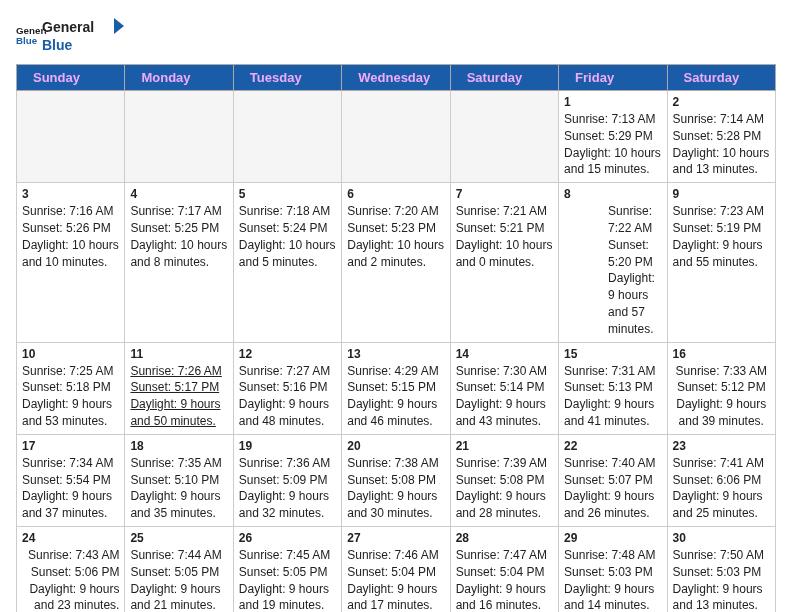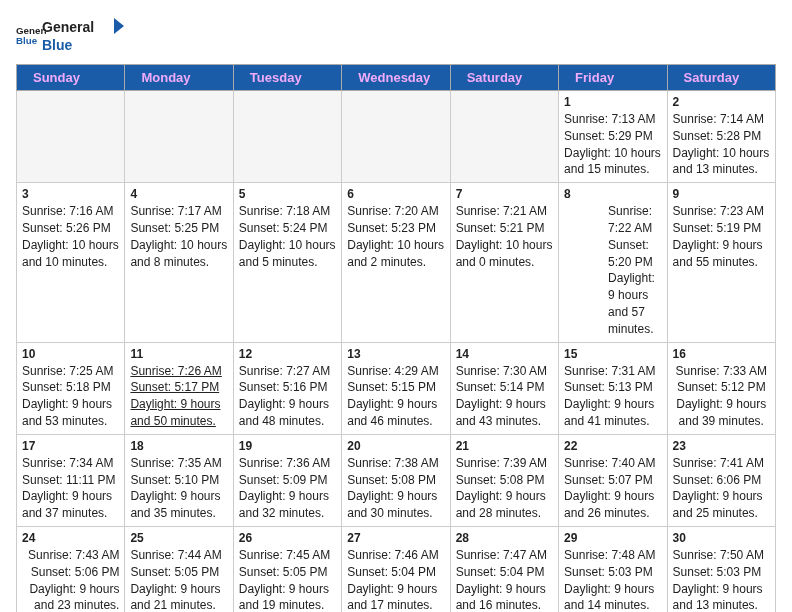--- a/index.html
+++ b/index.html
@@ -239,21 +239,21 @@
             <div class="day-info" style="white-space: pre-line; text-align: center;">Sunrise: 7:33 AM
 Sunset: 5:12 PM
 Daylight: 9 hours
 and 39 minutes.</div>
           </td>
         </tr>
         <tr>
           <td>
             <span class="day-num">17</span>
             <div class="day-info" style="white-space: pre-line;">Sunrise: 7:34 AM
-Sunset: 11:11 PM
+Sunset: 5:54 PM
 Daylight: 9 hours
 and 37 minutes.</div>
           </td>
           <td>
             <span class="day-num">18</span>
             <div class="day-info" style="white-space: pre-line;">Sunrise: 7:35 AM
 Sunset: 5:10 PM
 Daylight: 9 hours
 and 35 minutes.</div>
           </td>

